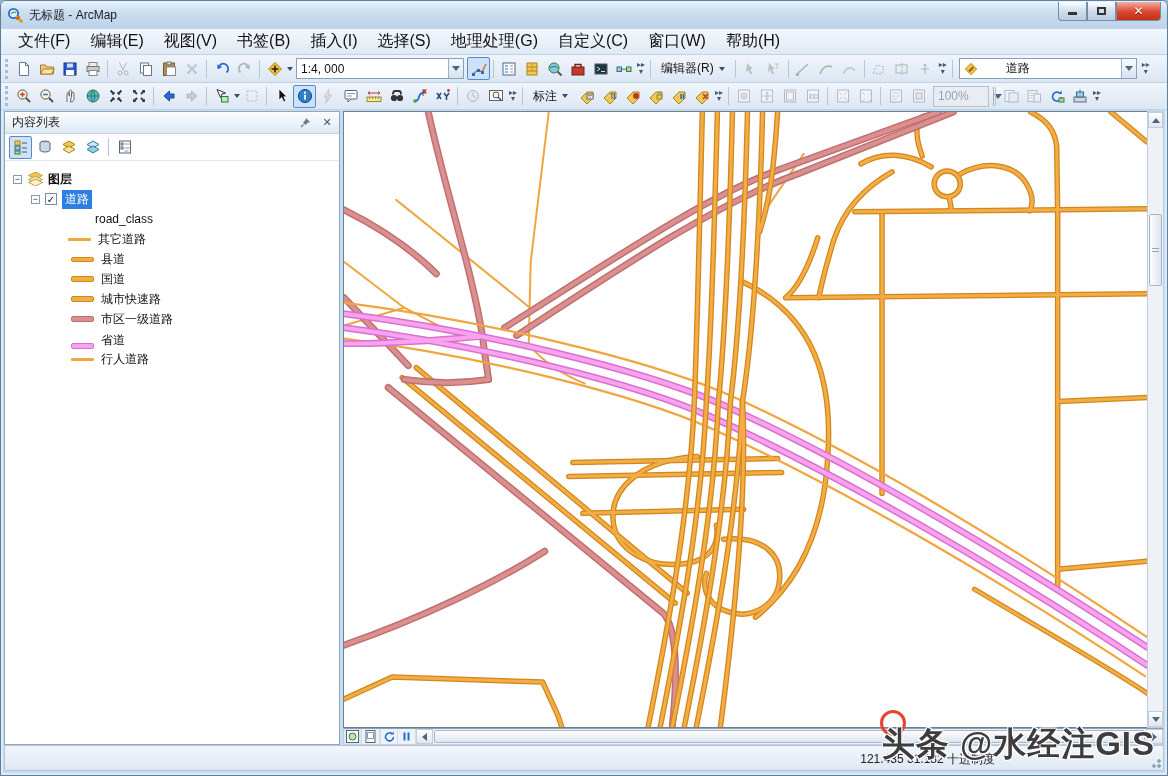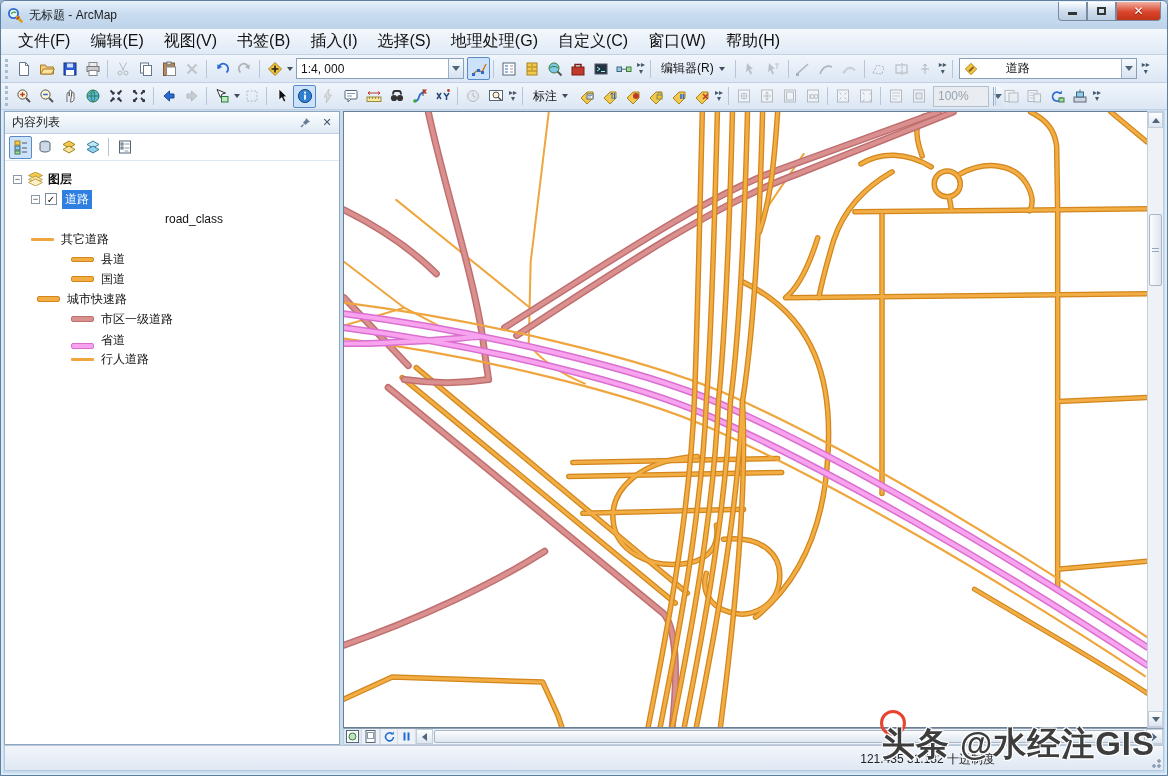--- a/index.html
+++ b/index.html
@@ -684,36 +684,36 @@
             <path d="M8.5 4l7 3.5-7 3.5-7-3.5z" fill="#f7e3a2" stroke="#a8831e" stroke-width=".7"></path>
             <path d="M8.5 7l7 3.5-7 3.5-7-3.5z" fill="#fdf0c8" stroke="#a8831e" stroke-width=".7"></path>
           </svg>
           <b>图层</b>
         </div>
         <div class="trow" style="padding-left:26px;">
           <span class="expander">−</span>
           <span class="cb">✓</span>
           <span class="sel-label">道路</span>
         </div>
-        <div class="trow" style="padding-left:44px;justify-content:center;">
+        <div class="trow" style="padding-left:90px;">
           <span>road_class</span>
         </div>
-        <div class="trow" style="padding-left:26px;">
+        <div class="trow" style="padding-left:63px;">
           <span class="sw thin c-orange"></span>
           <span>其它道路</span>
         </div>
         <div class="trow" style="padding-left:66px;">
           <span class="sw c-orange" style="height:5px;"></span>
           <span>县道</span>
         </div>
         <div class="trow" style="padding-left:66px;">
           <span class="sw c-orange"></span>
           <span>国道</span>
         </div>
-        <div class="trow" style="padding-left:32px;">
+        <div class="trow" style="padding-left:66px;">
           <span class="sw c-orange"></span>
           <span>城市快速路</span>
         </div>
         <div class="trow" style="padding-left:66px;">
           <span class="sw c-salmon"></span>
           <span>市区一级道路</span>
         </div>
         <div class="trow" style="padding-left:66px;align-items:flex-end;">
           <span class="sw c-pink"></span>
           <span>省道</span>

